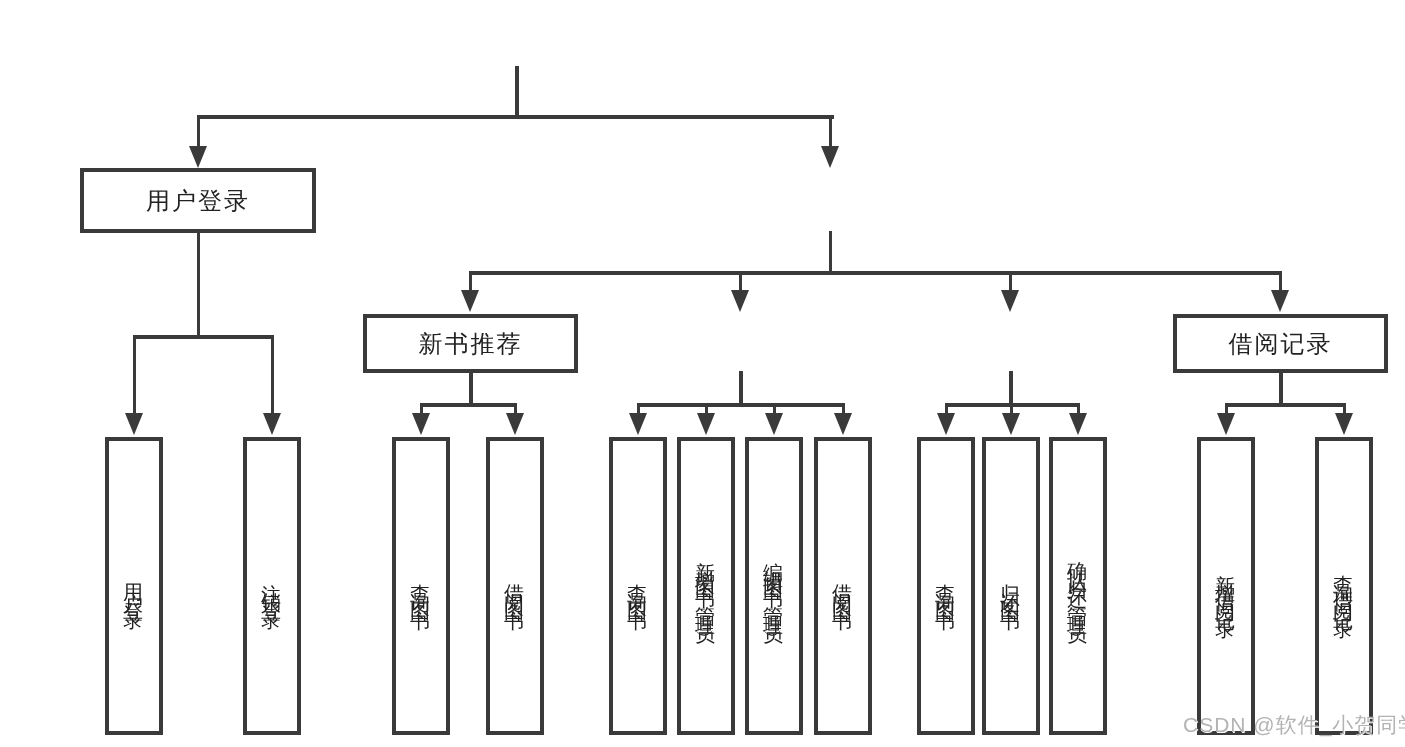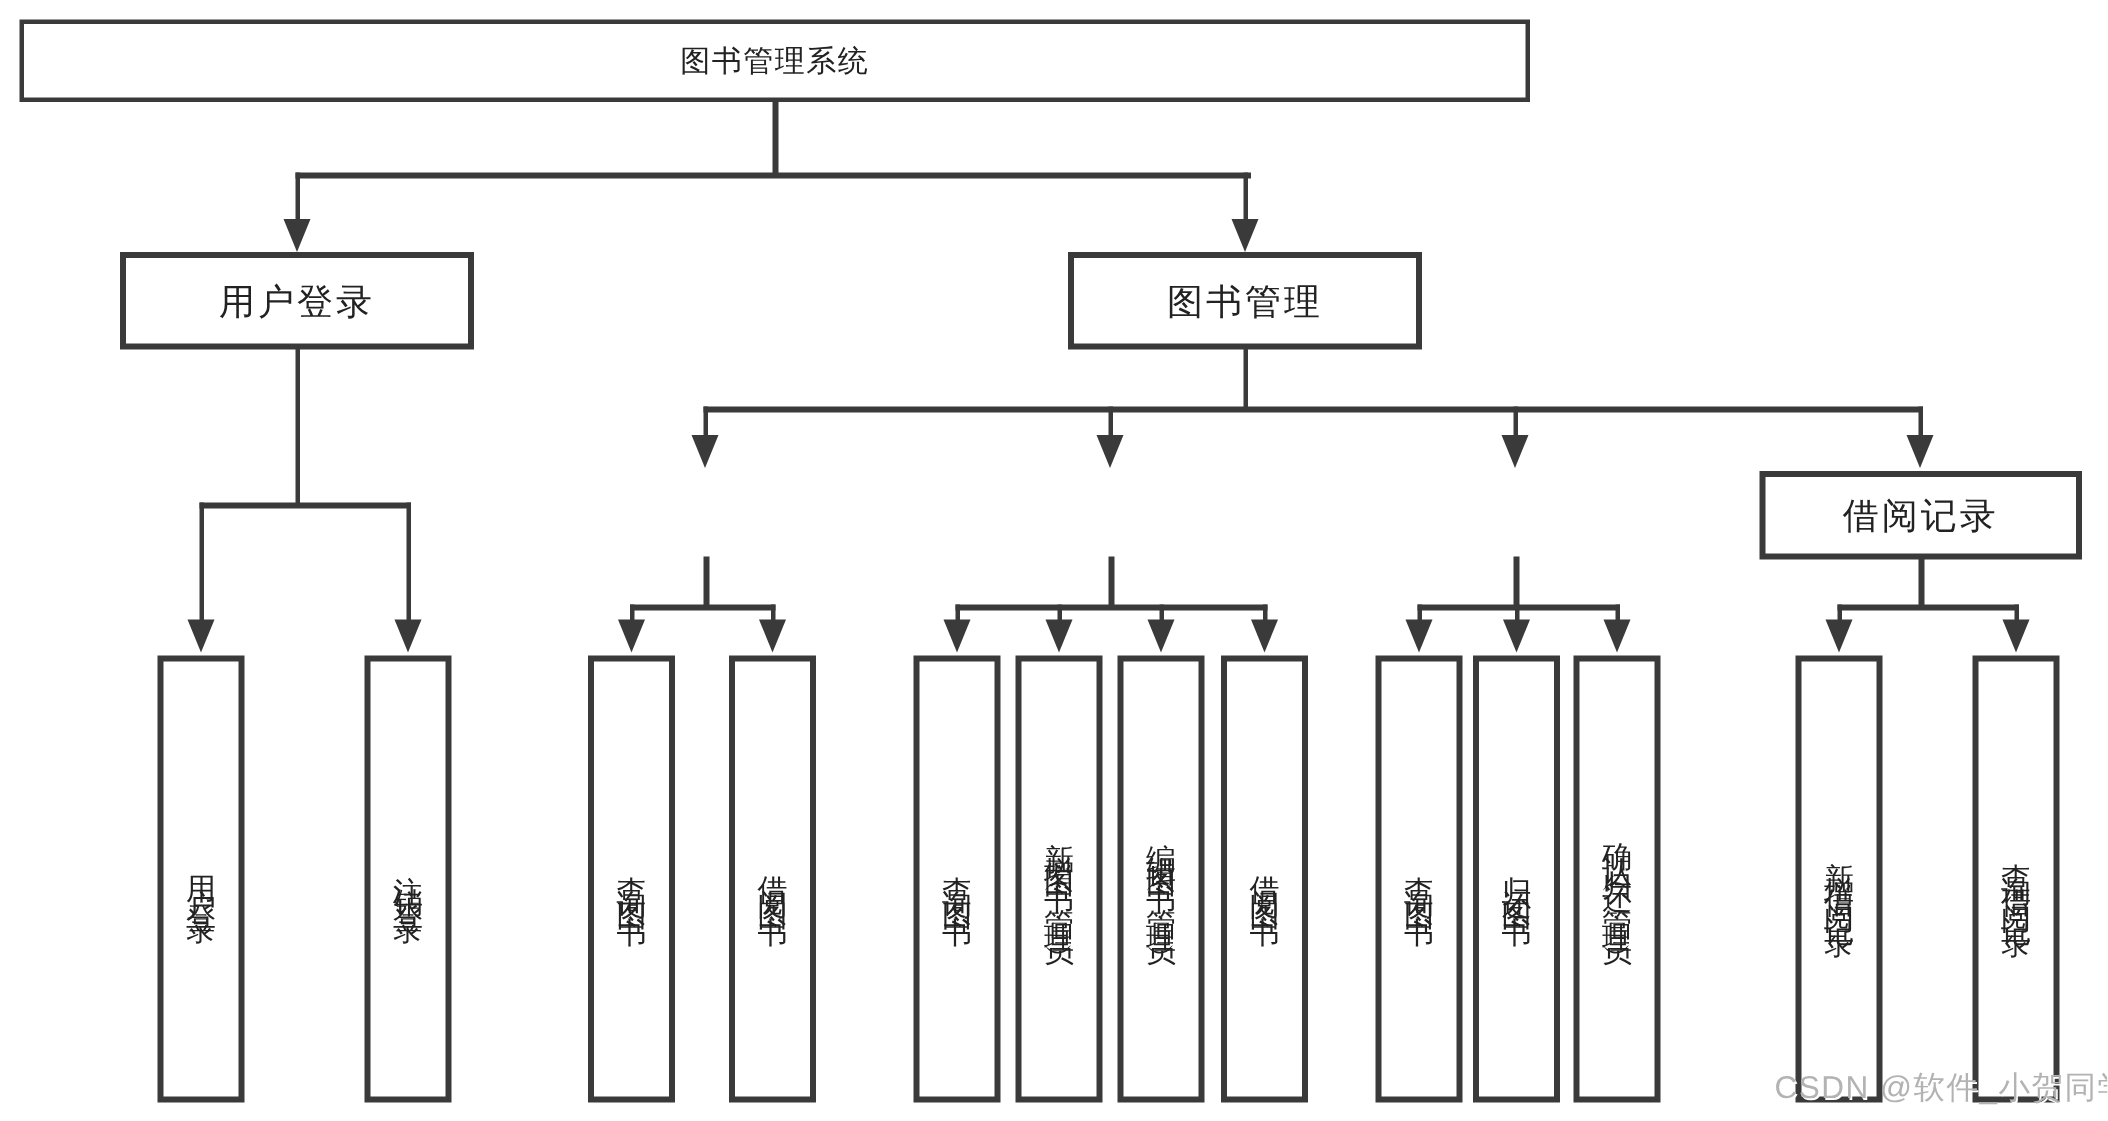--- a/index.html
+++ b/index.html
@@ -57,26 +57,25 @@
     text-shadow:1px 1px 0 #ffffff;
     z-index:5;
     white-space:nowrap;
   }
 </style>
 </head>
 <body>
 
 <div class="canvas">
 
-  <div class="box root" style="left:13px;top:13px;width:1007px;height:55px">图书管理系统</div>
 
   <div class="box lv1" style="left:80px;top:168px;width:236px;height:65px">用户登录</div>
 
-  <div class="box lv1" style="left:712px;top:168px;width:236px;height:65px">图书管理</div>
 
+  <div class="box lv2" style="left:363px;top:314px;width:215px;height:59px">新书推荐</div>
 
 
 
   <div class="box lv2" style="left:1173px;top:314px;width:215px;height:59px">借阅记录</div>
 
   <div class="box leaf" style="left:105px;top:437px;width:58px;height:298px">用户登录</div>
   <div class="box leaf" style="left:243px;top:437px;width:58px;height:298px">注销登录</div>
 
   <div class="box leaf" style="left:392px;top:437px;width:58px;height:298px">查询图书</div>
   <div class="box leaf" style="left:486px;top:437px;width:58px;height:298px">借阅图书</div>

